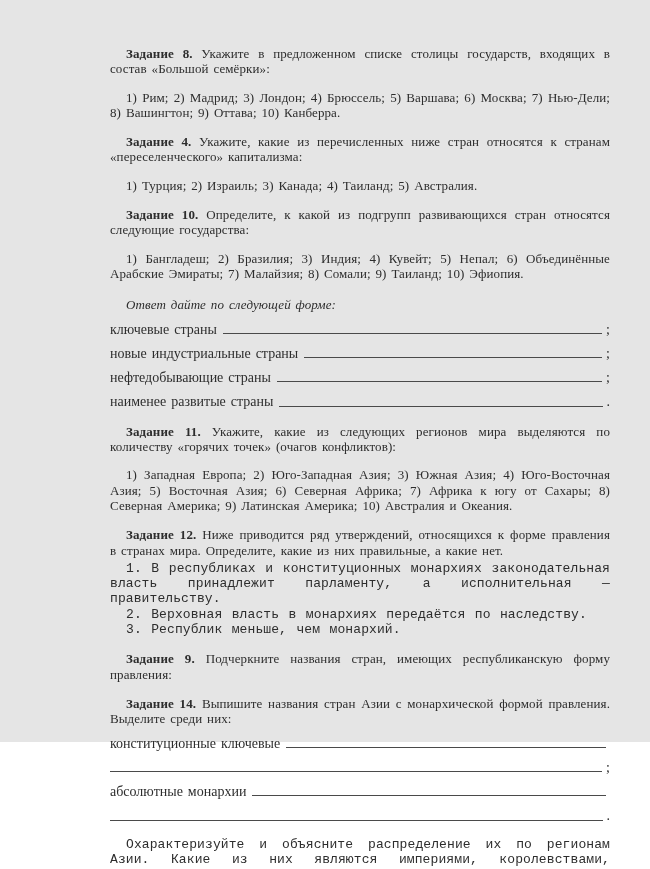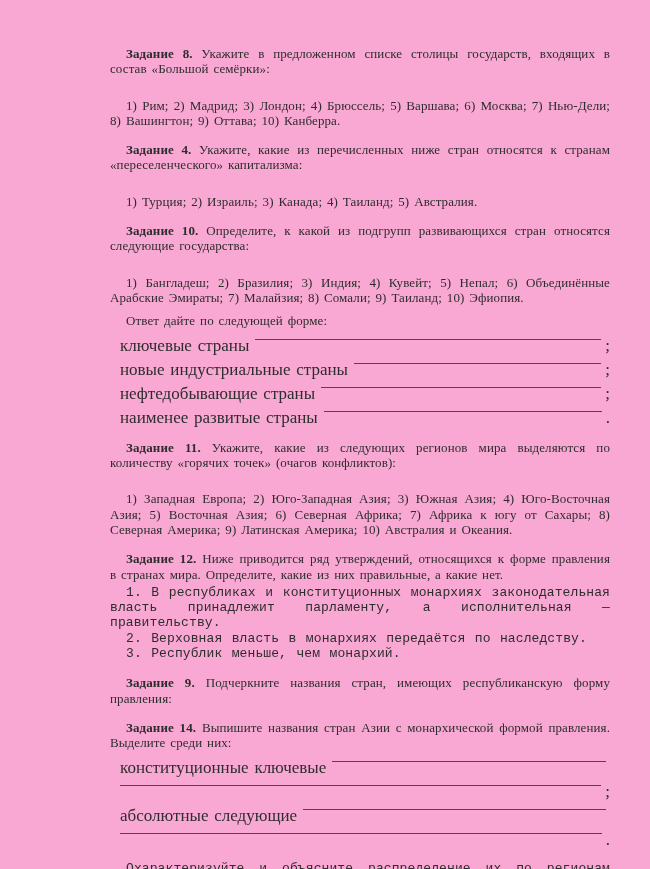--- a/index.html
+++ b/index.html
@@ -10,48 +10,47 @@
   body {
     width: 650px;
     height: 869px;
     overflow: hidden;
     font-family: "Liberation Serif", "DejaVu Serif", serif;
     color: #2d2d2d;
   }
   .page {
     box-sizing: border-box;
     width: 650px;
-    height: 869px;
+    height: 742px;
     padding: 46px 40px 0 110px;
-    background: #f9a8d4;
+    background: #e5e5e5;
   }
   p {
     margin: 0;
     font-size: 13px;
     line-height: 15.3px;
     text-align: justify;
     text-indent: 16px;
     word-spacing: 1.5px;
     letter-spacing: 0.1px;
   }
   .task { margin-top: 14px; }
   .task:first-child { margin-top: 0; }
-  .options { margin-top: 21px; }
-  .form-intro { margin-top: 8px; }
+  .options { margin-top: 13px; }
+  .form-intro { margin-top: 16px; font-style: italic; }
   b { font-weight: bold; }
   .statements p { margin-top: 0; font-family: Liberation Mono, monospace; }
   .statements p.first { margin-top: 3px; }
   .blank-row {
     display: flex;
-    align-items: flex-start;
+    align-items: flex-end;
     margin-top: 9px;
-    font-size: 17px;
+    font-size: 14px;
     line-height: 15.3px;
     word-spacing: 1.5px;
-    margin-left: 10px;
   }
   .blank-row .label { white-space: nowrap; }
   .blank-row .rule {
     flex: 1;
     border-bottom: 1px solid #4a4a4a;
     margin: 0 4px 3px 6px;
     height: 1px;
   }
   .blank-row .rule.full { margin-left: 0; }
   .blank-row .punct { white-space: nowrap; }
@@ -122,21 +121,21 @@
 
     <div class="blank-row">
       <span class="label">конституционные ключевые</span>
       <span class="rule"></span>
     </div>
     <div class="blank-row">
       <span class="rule full"></span>
       <span class="punct">;</span>
     </div>
     <div class="blank-row">
-      <span class="label">абсолютные следующие</span>
+      <span class="label">абсолютные монархии</span>
       <span class="rule"></span>
     </div>
     <div class="blank-row">
       <span class="rule full"></span>
       <span class="punct">.</span>
     </div>
 
     <p class="outro">Охарактеризуйте и объясните распределение их по регионам Азии. Какие из них являются империями, королевствами, султанатами, эмиратами? Ответ запишите на листок.</p>
   </div>
 

